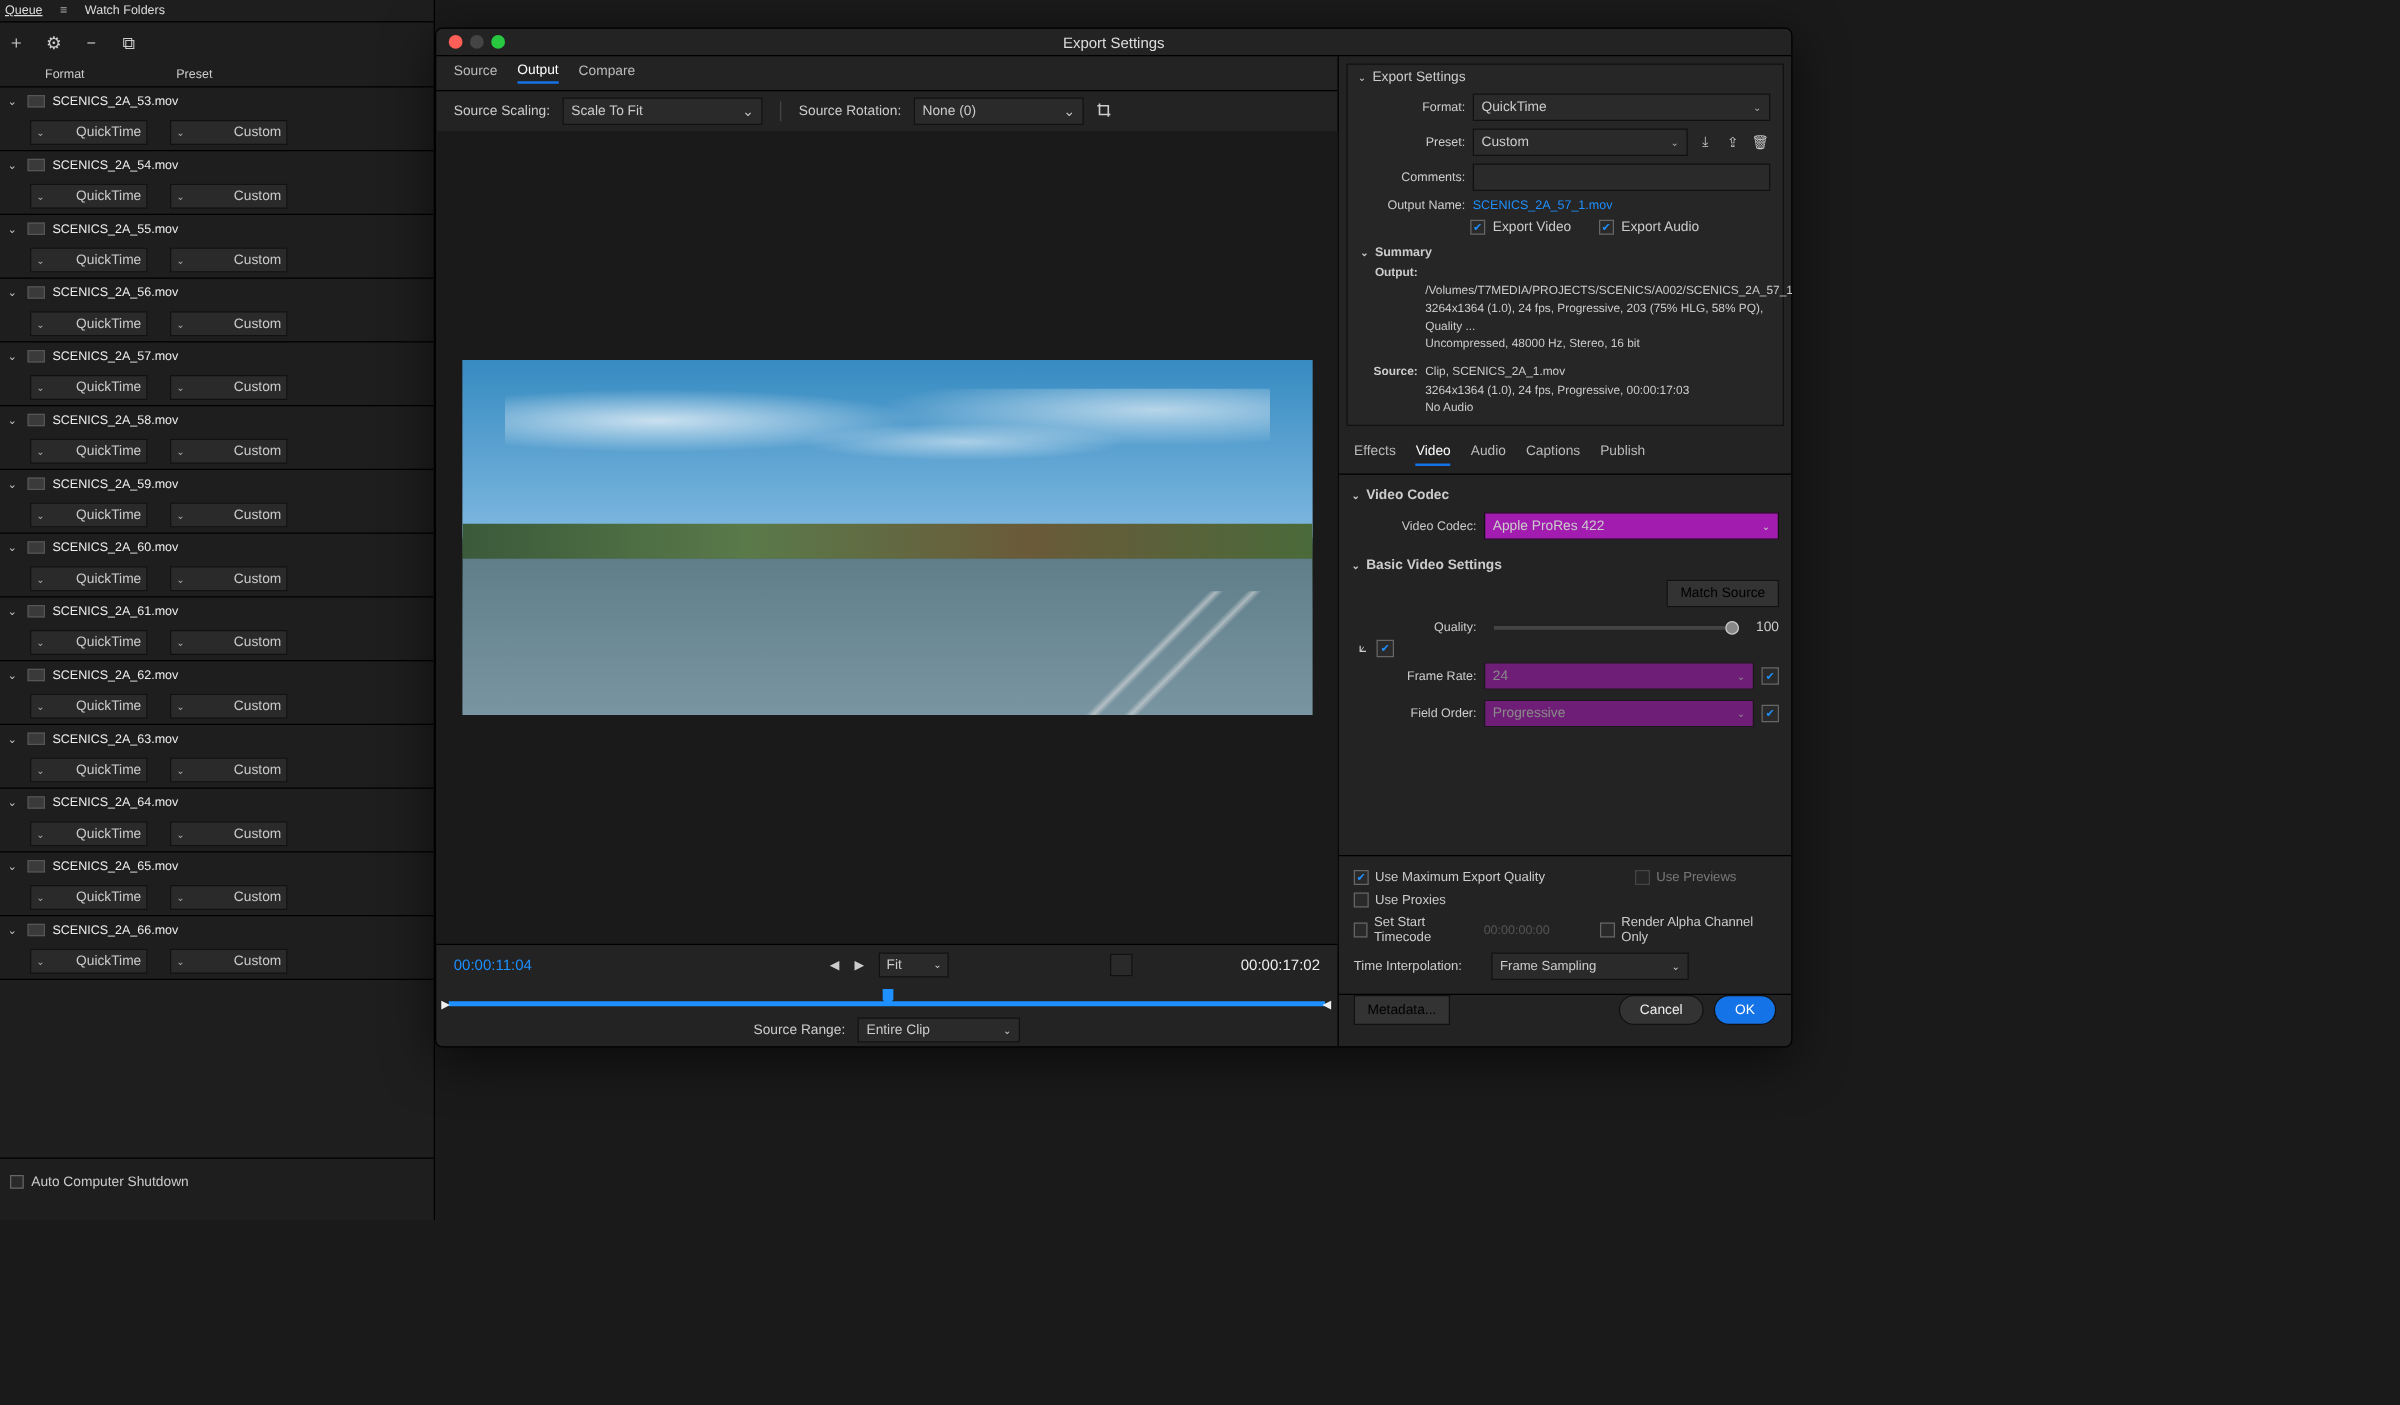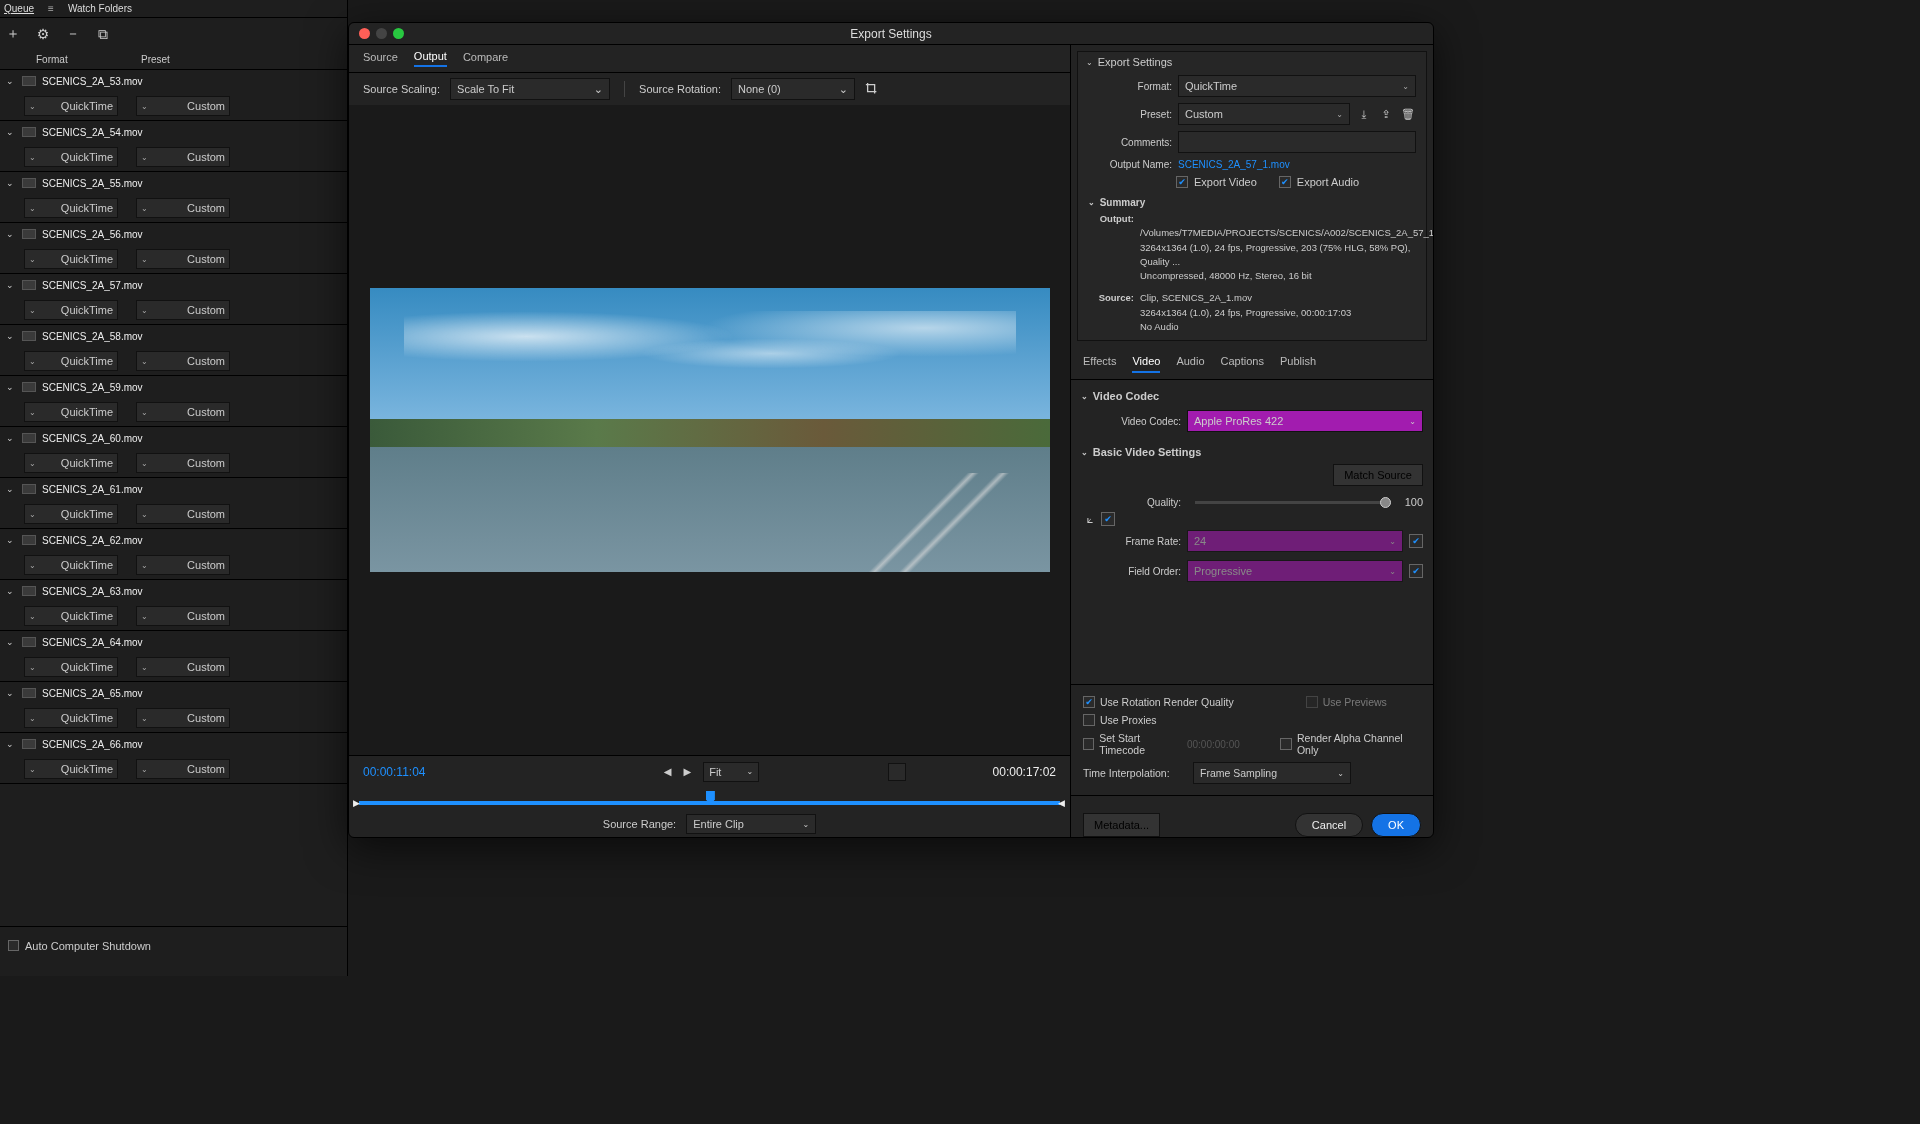--- a/index.html
+++ b/index.html
@@ -39,21 +39,21 @@
 .titlebar .title { position: absolute; left: 50%; transform: translateX(-50%); font-size: 12px; color: #ddd; }
 
 .modal-body { flex: 1; display: flex; }
 .preview-side { flex: 1; display: flex; flex-direction: column; border-right: 1px solid #000; }
 .preview-tabs { height: 28px; display: flex; align-items: center; gap: 16px; padding: 0 14px; border-bottom: 1px solid #000; }
 .preview-tabs .ptab { font-size: 11px; color: #bbb; padding-bottom: 3px; }
 .preview-tabs .ptab.active { color: #fff; border-bottom: 2px solid #1473e6; }
 .scaling-row { height: 32px; display: flex; align-items: center; padding: 0 14px; gap: 10px; font-size: 11px; }
 .scaling-row .sel { background: #2a2a2a; border: 1px solid #111; height: 22px; display: flex; align-items: center; justify-content: space-between; padding: 0 6px; }
 .scaling-row .s1 { width: 160px; }
-.scaling-row .s2 { width: 124px; }
+.scaling-row .s2 { width: 136px; }
 .scaling-row .sep { width: 1px; height: 16px; background: #444; margin: 0 4px; }
 .crop-icon { width: 14px; height: 14px; }
 
 .preview-stage { flex: 1; background: #1a1a1a; display: flex; align-items: center; justify-content: center; }
 .preview-img { width: 680px; height: 284px; background: linear-gradient(180deg,#4a8fc6 0%,#6ba8d6 40%,#8fbfe0 48%,#4a6f52 52%,#3d5a48 58%,#5a7580 70%,#6f8a96 100%); position: relative; overflow: hidden; }
 .preview-img::before { content: ""; position: absolute; top: 50%; left: 0; right: 0; height: 1px; background: rgba(60,80,50,.3); }
 .sky { position:absolute; top:0; left:0; right:0; height:50%; background: linear-gradient(180deg,#368bc1,#7fb8e0); }
 .clouds { position:absolute; top:8%; left:5%; width:90%; height:30%; background: radial-gradient(ellipse at 20% 30%, rgba(255,255,255,.7) 0%, transparent 30%), radial-gradient(ellipse at 60% 50%, rgba(255,255,255,.5) 0%, transparent 25%), radial-gradient(ellipse at 85% 20%, rgba(255,255,255,.6) 0%, transparent 30%); }
 .trees { position:absolute; top:46%; left:0; right:0; height:10%; background: linear-gradient(90deg,#3a5a3a,#5a7a4a,#6a5a3a,#4a6a3a); }
 .water { position:absolute; top:56%; left:0; right:0; bottom:0; background: linear-gradient(180deg,#5f7e8a,#7a95a2); }
@@ -114,21 +114,21 @@
 
 
 .bottom-opts { border-top: 1px solid #000; padding: 8px 12px; }
 .bo-row { display: flex; align-items: center; gap: 6px; padding: 3px 0; font-size: 10.5px; }
 .bo-row .item { display: flex; align-items: center; gap: 5px; }
 .bo-row .spacer { width: 60px; }
 .bo-row .tc-ghost { color: #555; font-size: 10px; }
 .bo-row .lbl2 { width: 104px; }
 .bo-row .sel { width: 158px; height: 22px; background: #2a2a2a; border:1px solid #111; display:flex; align-items:center; justify-content:space-between; padding:0 6px; }
 
-.modal-footer { height: 42px; border-top: 1px solid #000; display: flex; align-items: flex-end; padding: 0 12px; gap: 8px; }
+.modal-footer { height: 42px; border-top: 1px solid #000; display: flex; align-items: flex-start; padding: 0 12px; gap: 8px; }
 .modal-footer .meta-btn { background: #333; border:1px solid #111; padding: 5px 10px; font-size:11px; }
 .modal-footer .sp { flex:1; }
 .modal-footer .btn { padding: 5px 16px; border-radius: 12px; font-size: 11px; border:1px solid #111; }
 .modal-footer .cancel { background: #333; color:#eee; }
 .modal-footer .ok { background: #1473e6; color: #fff; }
 
 ::-webkit-scrollbar { width: 10px; }
 ::-webkit-scrollbar-track { background: #1a1a1a; }
 ::-webkit-scrollbar-thumb { background: #444; }
 </style>
@@ -585,21 +585,21 @@
               </div>
             <span class="cb on lock-cb"></span>
           </div>
         </div>
       </div>
 
       <div class="bottom-opts">
         <div class="bo-row">
           <div class="item">
               <span class="cb on"></span>
-              <span>Use Rotation Render Quality</span>
+              <span>Use Maximum Export Quality</span>
             </div>
           <div class="spacer"></div>
           <div class="item" style="opacity:.5">
               <span class="cb"></span>
               <span>Use Previews</span>
             </div>
         </div>
         <div class="bo-row">
           <div class="item">
               <span class="cb"></span>

